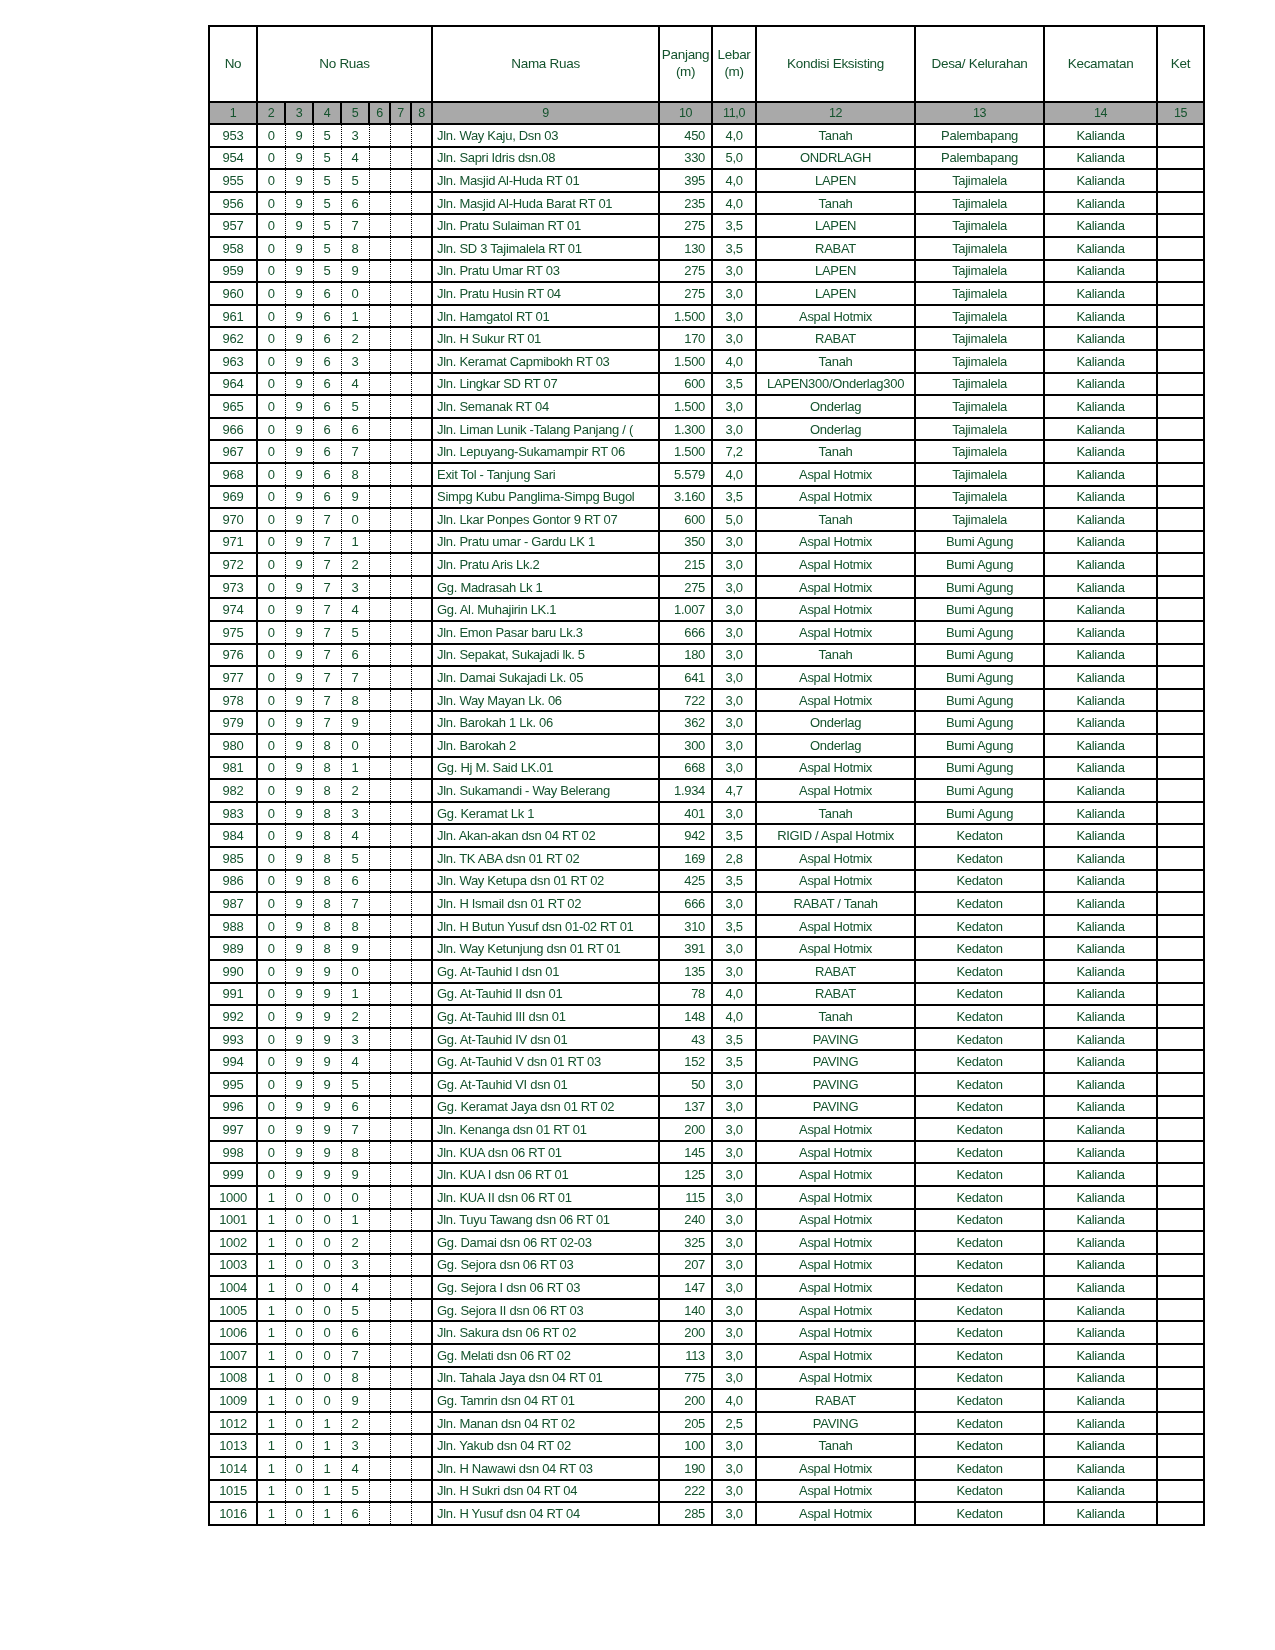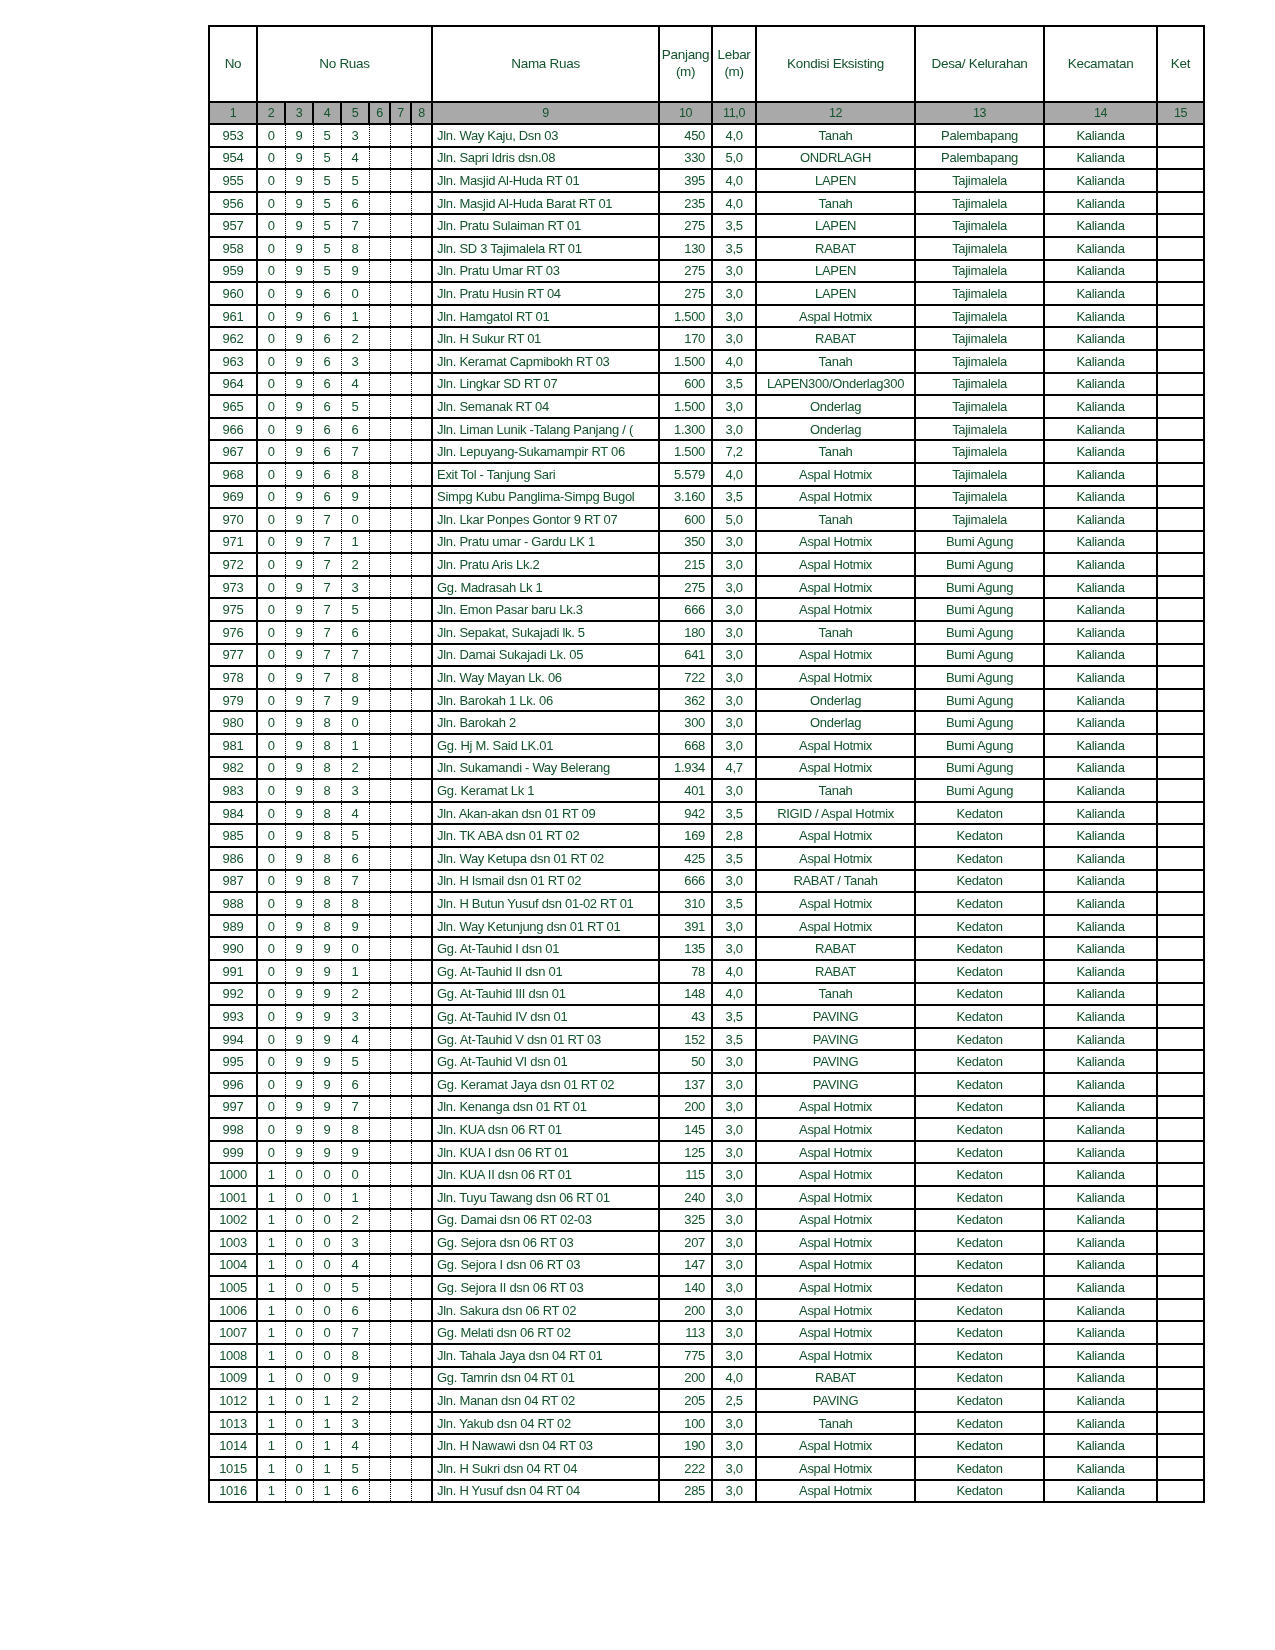--- a/index.html
+++ b/index.html
@@ -469,20 +469,37 @@
           <td class="dot"></td>
           <td class="nama">Gg. Madrasah Lk 1</td>
           <td class="num">275</td>
           <td>3,0</td>
           <td>Aspal Hotmix</td>
           <td>Bumi Agung</td>
           <td>Kalianda</td>
           <td></td>
         </tr>
         <tr>
+          <td>974</td>
+          <td>0</td>
+          <td class="dot">9</td>
+          <td class="dot">7</td>
+          <td class="dot">4</td>
+          <td class="dot"></td>
+          <td class="dot"></td>
+          <td class="dot"></td>
+          <td class="nama">Gg. Al. Muhajirin LK.1</td>
+          <td class="num">1.007</td>
+          <td>3,0</td>
+          <td>Aspal Hotmix</td>
+          <td>Bumi Agung</td>
+          <td>Kalianda</td>
+          <td></td>
+        </tr>
+        <tr>
           <td>975</td>
           <td>0</td>
           <td class="dot">9</td>
           <td class="dot">7</td>
           <td class="dot">5</td>
           <td class="dot"></td>
           <td class="dot"></td>
           <td class="dot"></td>
           <td class="nama">Jln. Emon Pasar baru Lk.3</td>
           <td class="num">666</td>
@@ -630,21 +647,21 @@
         </tr>
         <tr>
           <td>984</td>
           <td>0</td>
           <td class="dot">9</td>
           <td class="dot">8</td>
           <td class="dot">4</td>
           <td class="dot"></td>
           <td class="dot"></td>
           <td class="dot"></td>
-          <td class="nama">Jln. Akan-akan dsn 01 RT 09</td>
+          <td class="nama">Jln. Akan-akan dsn 04 RT 02</td>
           <td class="num">942</td>
           <td>3,5</td>
           <td>RIGID / Aspal Hotmix</td>
           <td>Kedaton</td>
           <td>Kalianda</td>
           <td></td>
         </tr>
         <tr>
           <td>985</td>
           <td>0</td>

